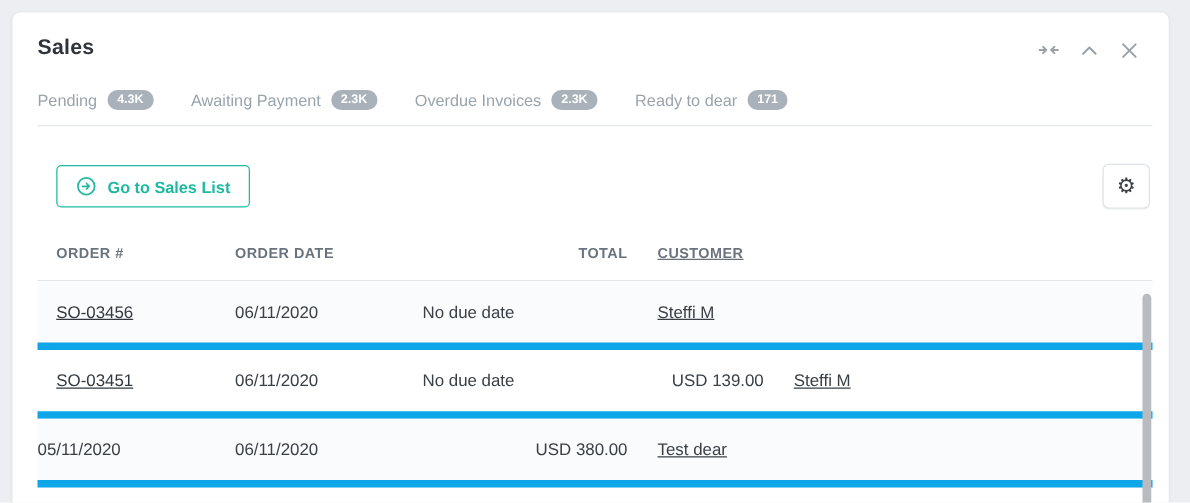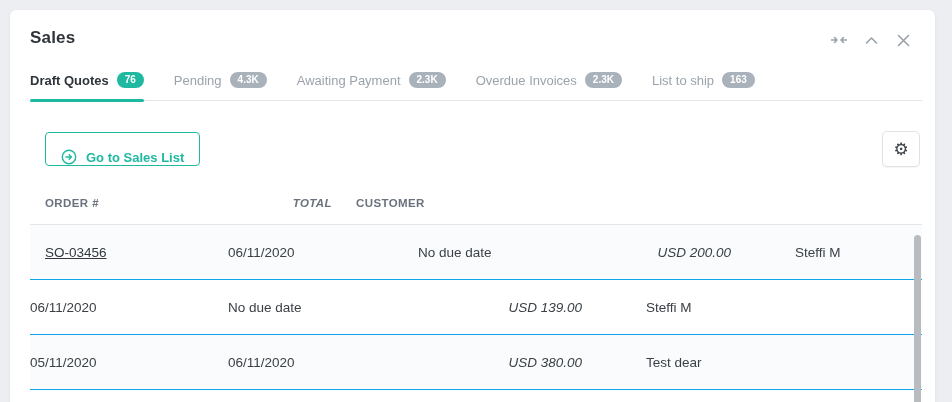--- a/index.html
+++ b/index.html
@@ -30,21 +30,21 @@
     border-radius:9px; padding:3px 8px; line-height:1; min-width:22px; text-align:center;
   }
   .tab.active .tab-badge { background: var(--accent-teal, #1eb9a0); }
   .tab.active::after {
     content:""; position:absolute; left:0; right:0; bottom:-2px; height:3px;
     border-radius:2px; background: var(--accent-teal, #1eb9a0);
   }
   
   .toolbar { margin:30px 15px 0 35px; display:flex; justify-content:space-between; align-items:center; }
   .go-sales-btn {
-    display:flex; align-items:flex-end; gap:9px; height:34px; padding:0 15px;
+    display:flex; align-items:center; gap:9px; height:34px; padding:0 15px;
     border:1px solid var(--accent-teal, #1eb9a0); border-radius:4px; background:#fff;
     color: var(--accent-teal, #1eb9a0); font-size:13px; font-weight:bold; cursor:pointer;
     font-family: inherit;
   }
   .go-sales-btn svg { stroke: var(--accent-teal, #1eb9a0); stroke-width:1.4; fill:none; stroke-linecap:round; stroke-linejoin:round; }
   .settings-btn {
     width:38px; height:36px; background:#fff; border:1px solid #dfe3e7; border-radius:5px;
     box-shadow:0 1px 1px rgba(40,50,60,.05); cursor:pointer;
     display:flex; align-items:center; justify-content:center;
     font-size:17px; color:#3b4147; line-height:1;
@@ -55,26 +55,26 @@
   .t-row {
     display:grid;
     grid-template-columns: 158px 150px 170px 109px 1fr;
     align-items:center;
   }
   .t-head { height:44px; border-bottom:1px solid var(--border, #e4e7ea); }
   .t-head .t-cell {
     font-size:11.5px; font-weight:bold; color: var(--header-text, #6a737d);
     letter-spacing:.4px; text-transform:uppercase;
   }
-  .t-body .t-row { height:55px; border-bottom:1px solid #0ea5e9; font-size:13.5px; color:#3a4046;gap:40px; }
+  .t-body .t-row { height:55px; border-bottom:6px solid #0ea5e9; font-size:13.5px; color:#3a4046; }
   .t-body .t-row:nth-child(odd) { background: var(--row-alt-bg, #fafbfd); }
   .t-cell { padding-right:6px; }
   .t-cell.c1 { padding-left:15px; }
-  .t-cell.c4 { text-align:right;font-style:italic; }
-  .t-cell.c5 { padding-left:18px; }
+  .t-cell.c4 { text-align:right; }
+  .t-cell.c5 { padding-left:18px;text-decoration:underline; }
   .order-link { color:#32383e; text-decoration:underline; cursor:pointer; }
   
   .scrollbar-thumb {
     position:absolute; right:14px; top:225px; width:7px; height:178px;
     background: var(--scrollbar-thumb, #b8bcc1); border-radius:4px; cursor:pointer;
   }
 </style>
 </head>
 <body>
 
@@ -95,39 +95,35 @@
       </span>
       <span class="wc-btn">
         <svg width="13" height="13" viewBox="0 0 13 13">
           <path d="M1.5 1.5 L11.5 11.5 M11.5 1.5 L1.5 11.5"></path>
         </svg>
       </span>
     </div>
   </div>
 
   <div class="tab-bar">
-    <div class="tab active">
-      <span class="tab-label">Draft Quotes</span>
-      <span class="tab-badge">76</span>
-    </div>
     <div class="tab">
       <span class="tab-label">Pending</span>
       <span class="tab-badge">4.3K</span>
     </div>
     <div class="tab">
       <span class="tab-label">Awaiting Payment</span>
       <span class="tab-badge">2.3K</span>
     </div>
     <div class="tab">
       <span class="tab-label">Overdue Invoices</span>
       <span class="tab-badge">2.3K</span>
     </div>
     <div class="tab">
-      <span class="tab-label">List to ship</span>
-      <span class="tab-badge">163</span>
+      <span class="tab-label">Ready to dear</span>
+      <span class="tab-badge">171</span>
     </div>
   </div>
 
   <div class="toolbar">
     <button class="go-sales-btn">
       <span style="display:flex;">
         <svg width="16" height="16" viewBox="0 0 16 16">
           <circle cx="8" cy="8" r="6.7"></circle>
           <path d="M5 8 H10 M8.2 5.8 L10.4 8 L8.2 10.2"></path>
         </svg>
@@ -135,32 +131,33 @@
       <span>Go to Sales List</span>
     </button>
     <button class="settings-btn">
       <span>⚙</span>
     </button>
   </div>
 
   <div class="table">
     <div class="t-row t-head">
       <div class="t-cell c1">ORDER #</div>
+      <div class="t-cell c2">ORDER DATE</div>
       <div class="t-cell c4">TOTAL</div>
       <div class="t-cell c5">CUSTOMER</div>
     </div>
     <div class="t-body">
       <div class="t-row">
         <div class="t-cell c1"><span class="order-link">SO-03456</span></div>
         <div class="t-cell c2">06/11/2020</div>
         <div class="t-cell c3">No due date</div>
-        <div class="t-cell c4">USD 200.00</div>
         <div class="t-cell c5">Steffi M</div>
       </div>
       <div class="t-row">
+        <div class="t-cell c1"><span class="order-link">SO-03451</span></div>
         <div class="t-cell c2">06/11/2020</div>
         <div class="t-cell c3">No due date</div>
         <div class="t-cell c4">USD 139.00</div>
         <div class="t-cell c5">Steffi M</div>
       </div>
       <div class="t-row">
         <div class="t-cell c2">05/11/2020</div>
         <div class="t-cell c3">06/11/2020</div>
         <div class="t-cell c4">USD 380.00</div>
         <div class="t-cell c5">Test dear</div>

